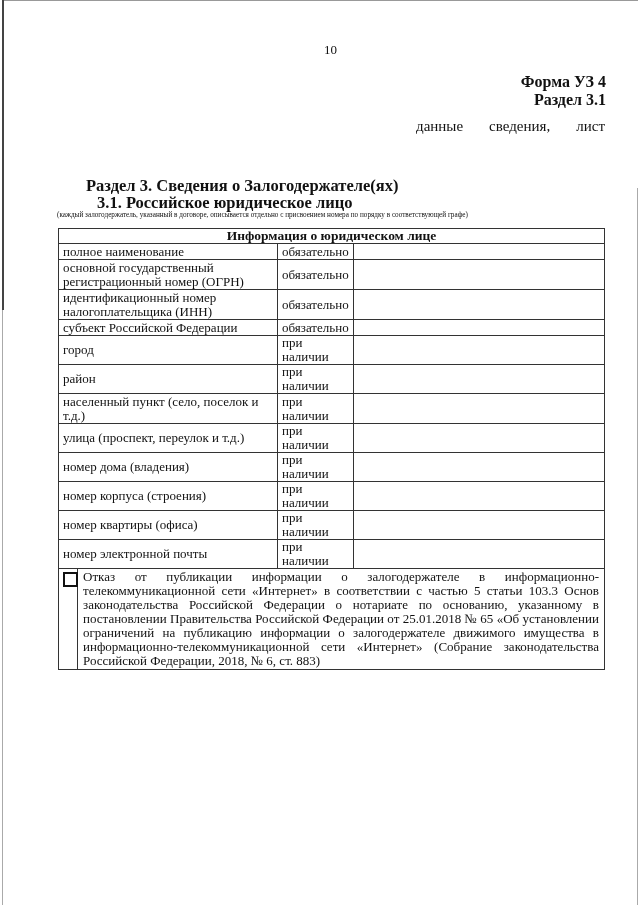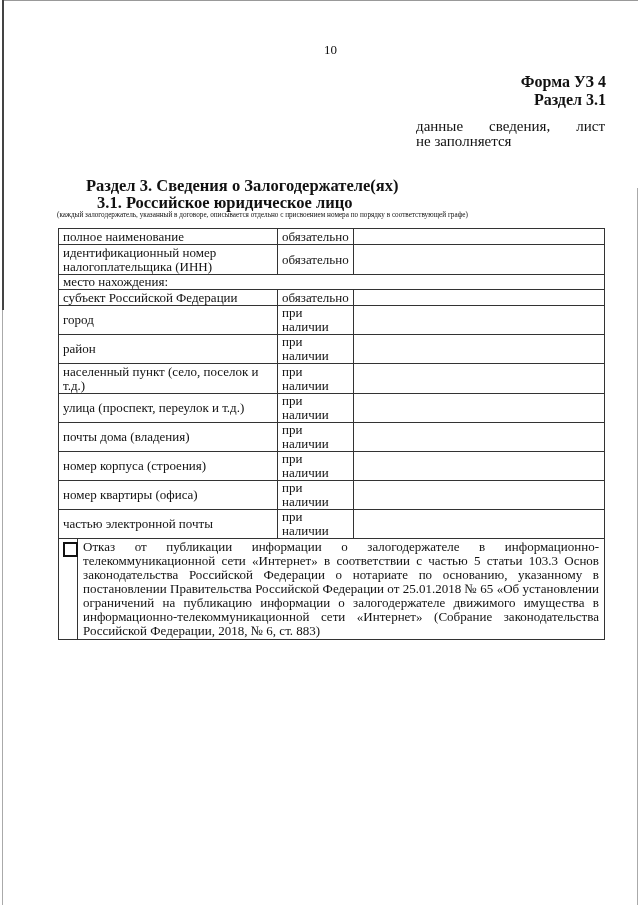--- a/index.html
+++ b/index.html
@@ -48,47 +48,51 @@
 
 <div class="page-number">10</div>
 
 <div class="form-title">
   <div>Форма УЗ 4</div>
   <div>Раздел 3.1</div>
 </div>
 
 <div class="note-right">
   <span class="just">данные сведения, лист</span>
-  <span>не заполняется</span>
 </div>
 
 <div class="section-title">Раздел 3. Сведения о Залогодержателе(ях)</div>
 <div class="sub-title">3.1. Российское юридическое лицо</div>
 <div class="small-note">(каждый залогодержатель, указанный в договоре, описывается отдельно с присвоением номера по порядку в соответствующей графе)</div>
 
 <table class="tbl">
   <colgroup>
     <col style="width:19px">
       <col style="width:200px">
       <col style="width:76px">
       <col>
   </colgroup>
   <tbody>
+      <tr>
+    <td colspan="4" class="hdr">Информация о юридическом лице</td>
+  </tr>
   <tr class="h17">
     <td colspan="2">полное наименование</td>
+    <td>обязательно</td>
+    <td></td>
+  </tr>
+  <tr class="h31">
+    <td colspan="2">основной государственный регистрационный номер (ОГРН)</td>
     <td>обязательно</td>
     <td></td>
   </tr>
   <tr class="h31">
     <td colspan="2">идентификационный номер налогоплательщика (ИНН)</td>
     <td>обязательно</td>
     <td></td>
-  </tr>
-  <tr class="h15">
-    <td colspan="4">место нахождения:</td>
   </tr>
   <tr class="h17">
     <td colspan="2">субъект Российской Федерации</td>
     <td>обязательно</td>
     <td></td>
   </tr>
   <tr class="h29">
     <td colspan="2">город</td>
     <td>при наличии</td>
     <td></td>
@@ -102,36 +106,36 @@
     <td colspan="2">населенный пункт (село, поселок и т.д.)</td>
     <td>при наличии</td>
     <td></td>
   </tr>
   <tr class="h29">
     <td colspan="2">улица (проспект, переулок и т.д.)</td>
     <td>при наличии</td>
     <td></td>
   </tr>
   <tr class="h29">
-    <td colspan="2">почты дома (владения)</td>
+    <td colspan="2">номер дома (владения)</td>
     <td>при наличии</td>
     <td></td>
   </tr>
   <tr class="h29">
     <td colspan="2">номер корпуса (строения)</td>
     <td>при наличии</td>
     <td></td>
   </tr>
   <tr class="h29">
     <td colspan="2">номер квартиры (офиса)</td>
     <td>при наличии</td>
     <td></td>
   </tr>
   <tr class="h29">
-    <td colspan="2">частью электронной почты</td>
+    <td colspan="2">номер электронной почты</td>
     <td>при наличии</td>
     <td></td>
   </tr>
   <tr class="refusal-row">
     <td class="cb-cell">
       <div class="checkbox"></div>
     </td>
     <td colspan="3" class="refusal-text">Отказ от публикации информации о залогодержателе в информационно-телекоммуникационной сети «Интернет» в соответствии с частью 5 статьи 103.3 Основ законодательства Российской Федерации о нотариате по основанию, указанному в постановлении Правительства Российской Федерации от 25.01.2018 № 65 «Об установлении ограничений на публикацию информации о залогодержателе движимого имущества в информационно-телекоммуникационной сети «Интернет» (Собрание законодательства Российской Федерации, 2018, № 6, ст. 883)</td>
   </tr>
 </tbody>

